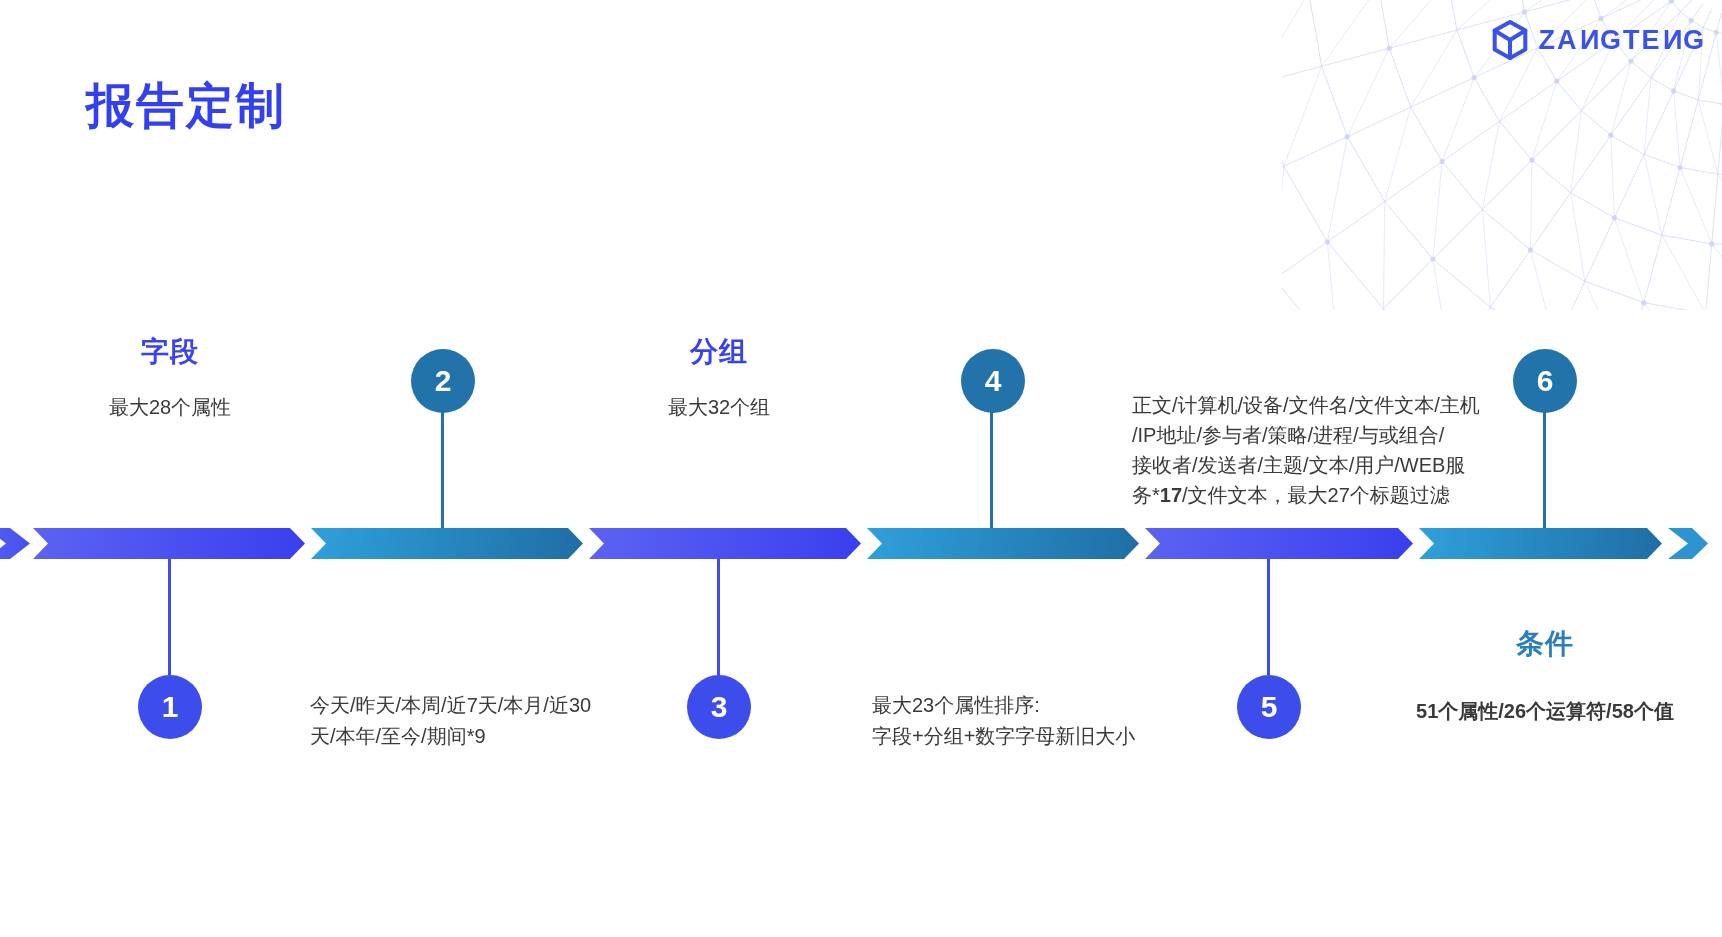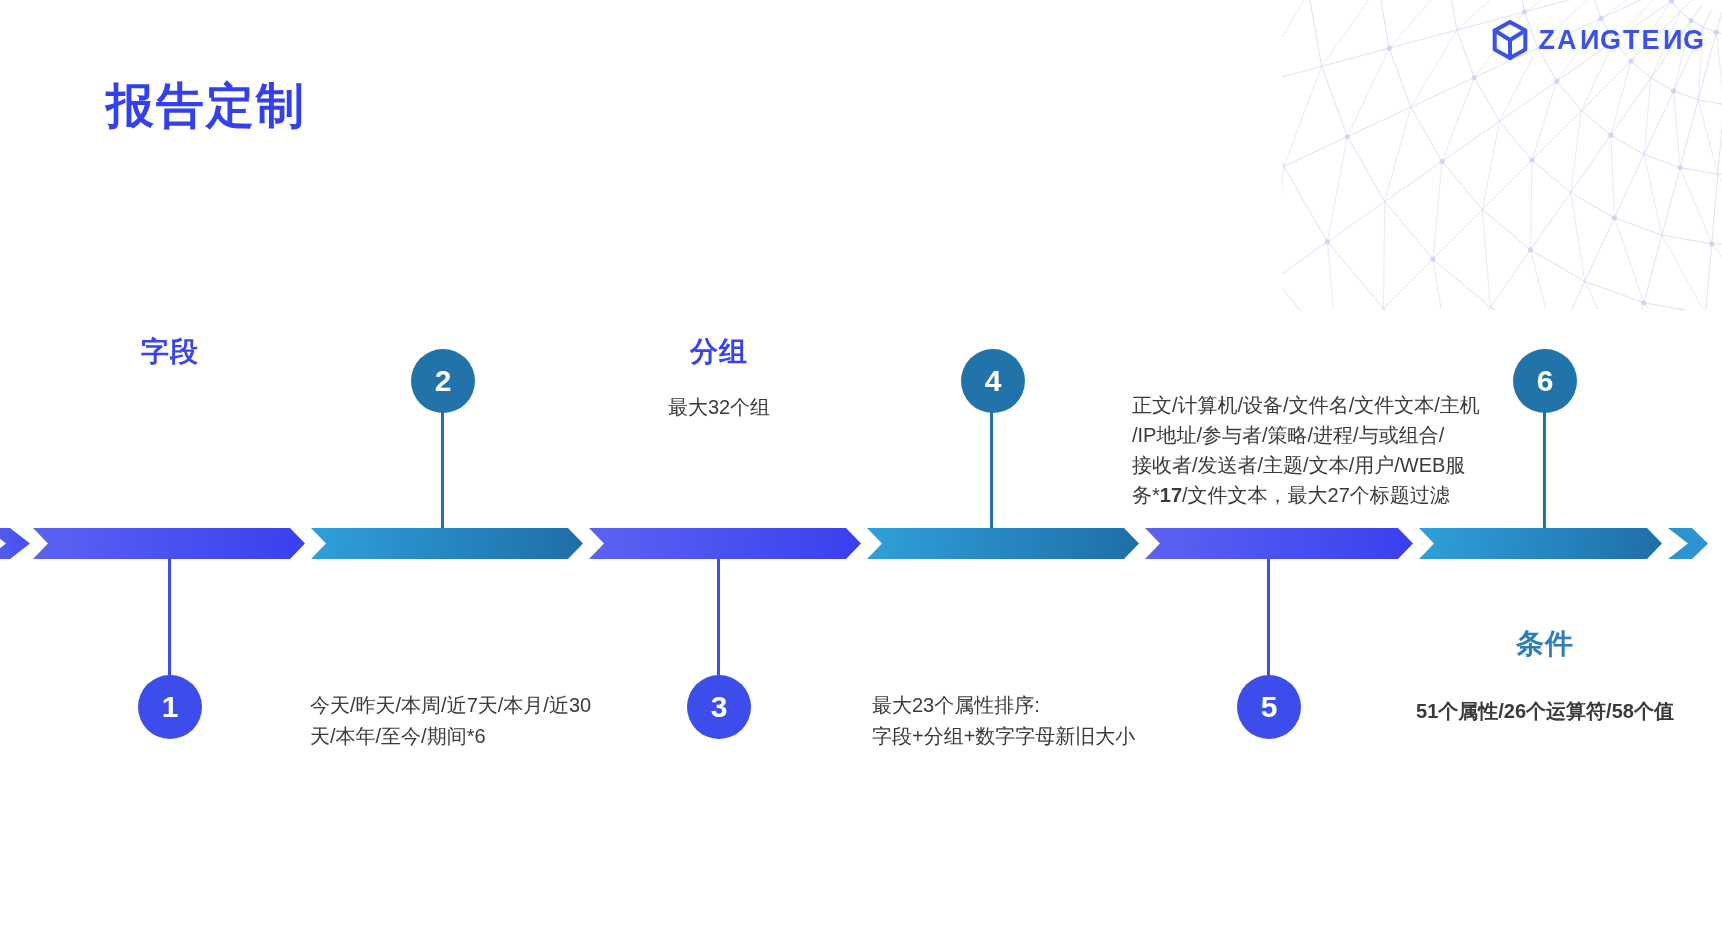--- a/index.html
+++ b/index.html
@@ -15,21 +15,21 @@
   .globe{position:absolute;top:0;right:0;width:440px;height:310px;pointer-events:none;}
   
   .brand{position:absolute;top:20px;right:16px;display:flex;align-items:center;gap:10px;z-index:5;}
   .brand .wordmark{
     font-size:27px;font-weight:800;letter-spacing:2px;color:#3b52e8;line-height:1;
   }
   .wordmark .flip{display:inline-block;transform:scaleX(-1);}
   
   .page-title{
     position:absolute;left:86px;top:78px;
-    font-size:48px;line-height:56px;font-weight:800;color:#3340f0;letter-spacing:2px;margin-left:20px;
+    font-size:48px;line-height:56px;font-weight:800;color:#3340f0;letter-spacing:2px;
   }
   
   .band{position:absolute;left:0;top:528px;width:1722px;height:31px;}
   .seg{position:absolute;top:0;height:31px;
     clip-path:polygon(0 0, calc(100% - 15px) 0, 100% 50%, calc(100% - 15px) 100%, 0 100%, 15px 50%);}
   .seg.blue{background:linear-gradient(95deg,#5c63f1,#3a3fee);}
   .seg.teal{background:linear-gradient(95deg,#2fa0db,#1f6ea5);}
   .chev{position:absolute;top:0;height:31px;width:44px;
     clip-path:polygon(0 0, 24px 0, 100% 50%, 24px 100%, 0 100%, 20px 50%);}
   .chev.lead{background:linear-gradient(95deg,#5560f0,#4450ef);}
@@ -215,23 +215,24 @@
       <span>4</span>
     </div>
   <div class="circle blue" style="left:1237px;top:675px">
       <span>5</span>
     </div>
   <div class="circle teal" style="left:1513px;top:349px">
       <span>6</span>
     </div>
 
   <div class="t-title blue" style="left:20px;top:330px;width:300px">字段</div>
+  <div class="t-body center" style="left:20px;top:392px;width:300px">最大28个属性</div>
 
   <div class="t-body" style="left:310px;top:690px;width:300px;line-height:31px">今天/昨天/本周/近7天/本月/近30
-天/本年/至今/期间*6</div>
+天/本年/至今/期间*9</div>
 
   <div class="t-title blue" style="left:569px;top:330px;width:300px">分组</div>
   <div class="t-body center" style="left:569px;top:392px;width:300px">最大32个组</div>
 
   <div class="t-body" style="left:872px;top:690px;width:290px;line-height:31px">最大23个属性排序:
 字段+分组+数字字母新旧大小</div>
 
   <div class="t-body" style="left:1132px;top:390px;width:364px"><span>正文/计算机/设备/文件名/文件文本/主机
 /IP地址/参与者/策略/进程/与或组合/
 接收者/发送者/主题/文本/用户/WEB服

